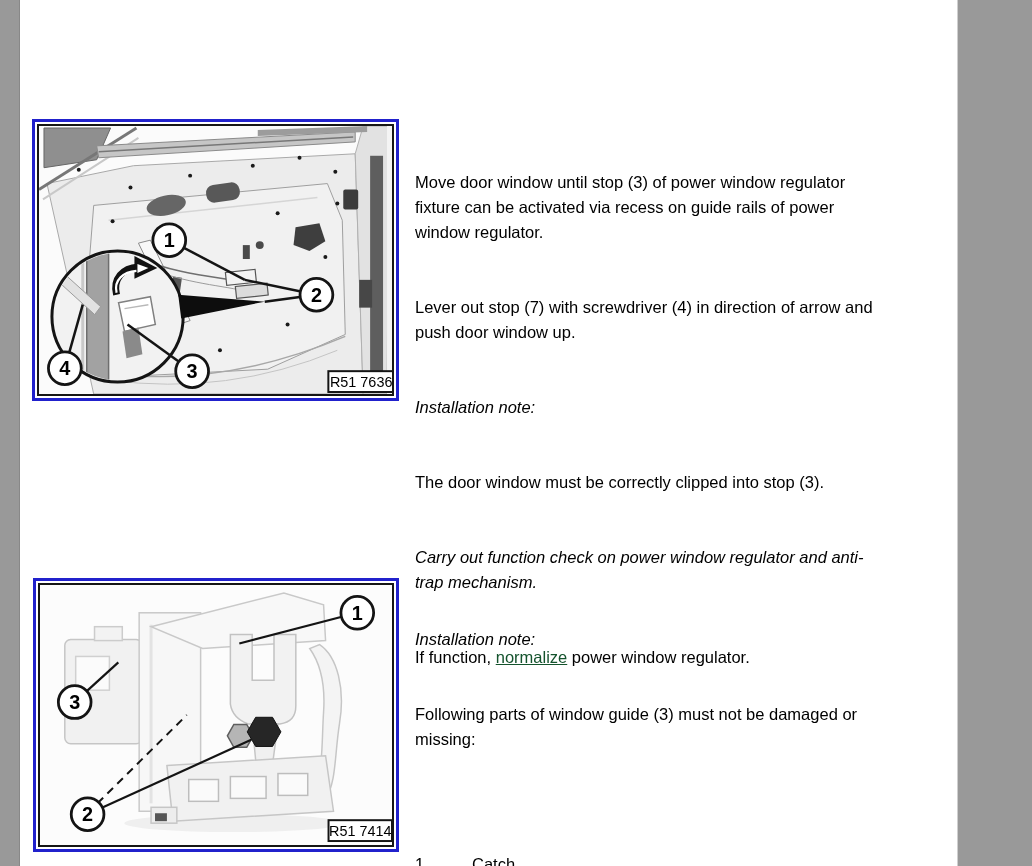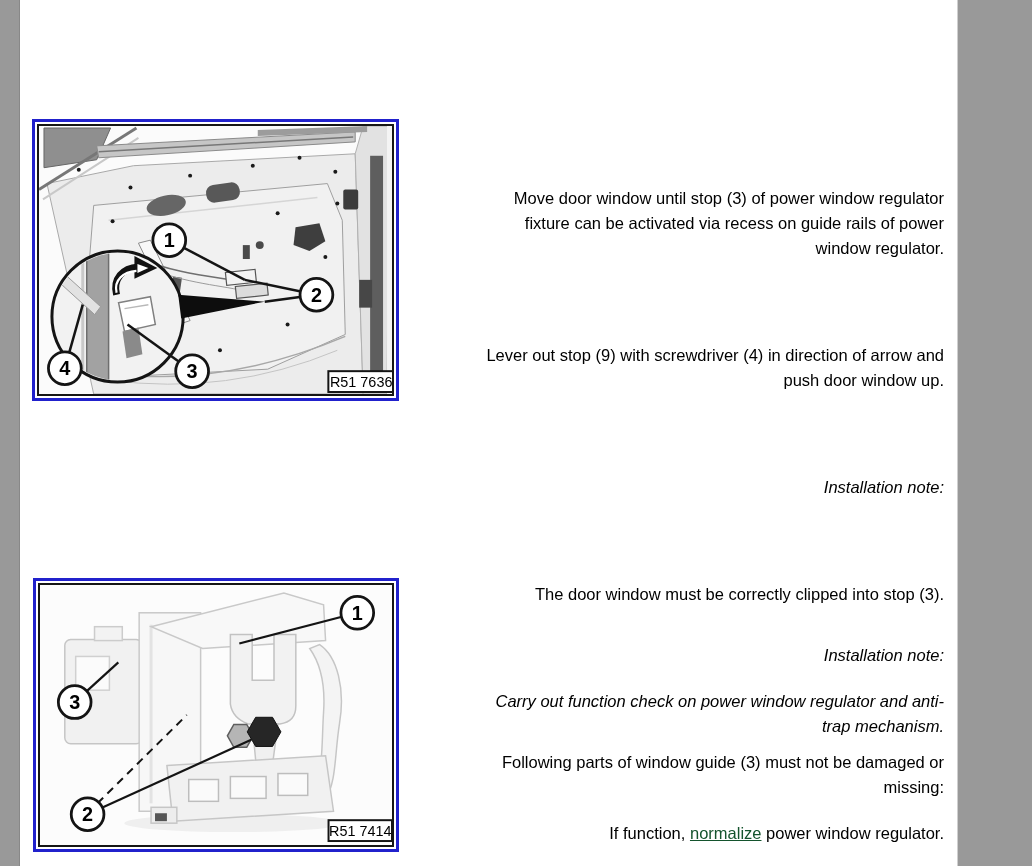--- a/index.html
+++ b/index.html
@@ -25,21 +25,21 @@
   .figure-inner svg{display:block;width:100%;height:100%;}
   #figure1{left:32px;top:119px;width:367px;height:282px;}
   #figure2{left:33px;top:578px;width:366px;height:274px;}
 
   .textcol{
     position:absolute;left:415px;width:545px;
     font-size:16.5px;line-height:25px;white-space:pre;
   }
   #block1{top:120px;}
   #block2{top:577px;}
-  .textcol p{margin:16px;text-align:right;}
+  .textcol p{margin:0;}
   .p-move{margin:0 0 3px 0;}
   .p-important-head{margin:0;}
   .p-important-body{margin:5px 0 31px 0;padding-left:35px;}
   .p-lever{margin:0 0 7px 0;}
   .note-label{font-style:italic;margin:0;}
   .p-clipped{margin:0 0 7px 0;}
   .p-check{margin:0 0 3px 0;font-style:italic;}
   .p-normalize{margin:0;}
   .p-following{margin:0 0 7px 0;}
   .link{color:#14532d;text-decoration:underline;cursor:pointer;}
@@ -213,21 +213,21 @@
         <text class="ref-text" x="323" y="253" text-anchor="middle">R51 7414</text>
       </g>
     </svg>
   </div>
 </div>
 
 <div class="textcol" id="block1">
   <p class="p-move">Move door window until stop (3) of power window regulator
 fixture can be activated via recess on guide rails of power
 window regulator.</p>
-  <p class="p-lever">Lever out stop (9) with screwdriver (4) in direction of arrow and
+  <p class="p-lever">Lever out stop (7) with screwdriver (4) in direction of arrow and
 push door window up.</p>
   <p class="note-label">Installation note:</p>
   <p class="p-clipped">The door window must be correctly clipped into stop (3).</p>
   <p class="p-check">Carry out function check on power window regulator and anti-
 trap mechanism.</p>
   <p class="p-normalize"><span>If function, </span><span class="link">normalize</span><span> power window regulator.</span></p>
 </div>
 
 <div class="textcol" id="block2">
   <p class="note-label">Installation note:</p>

